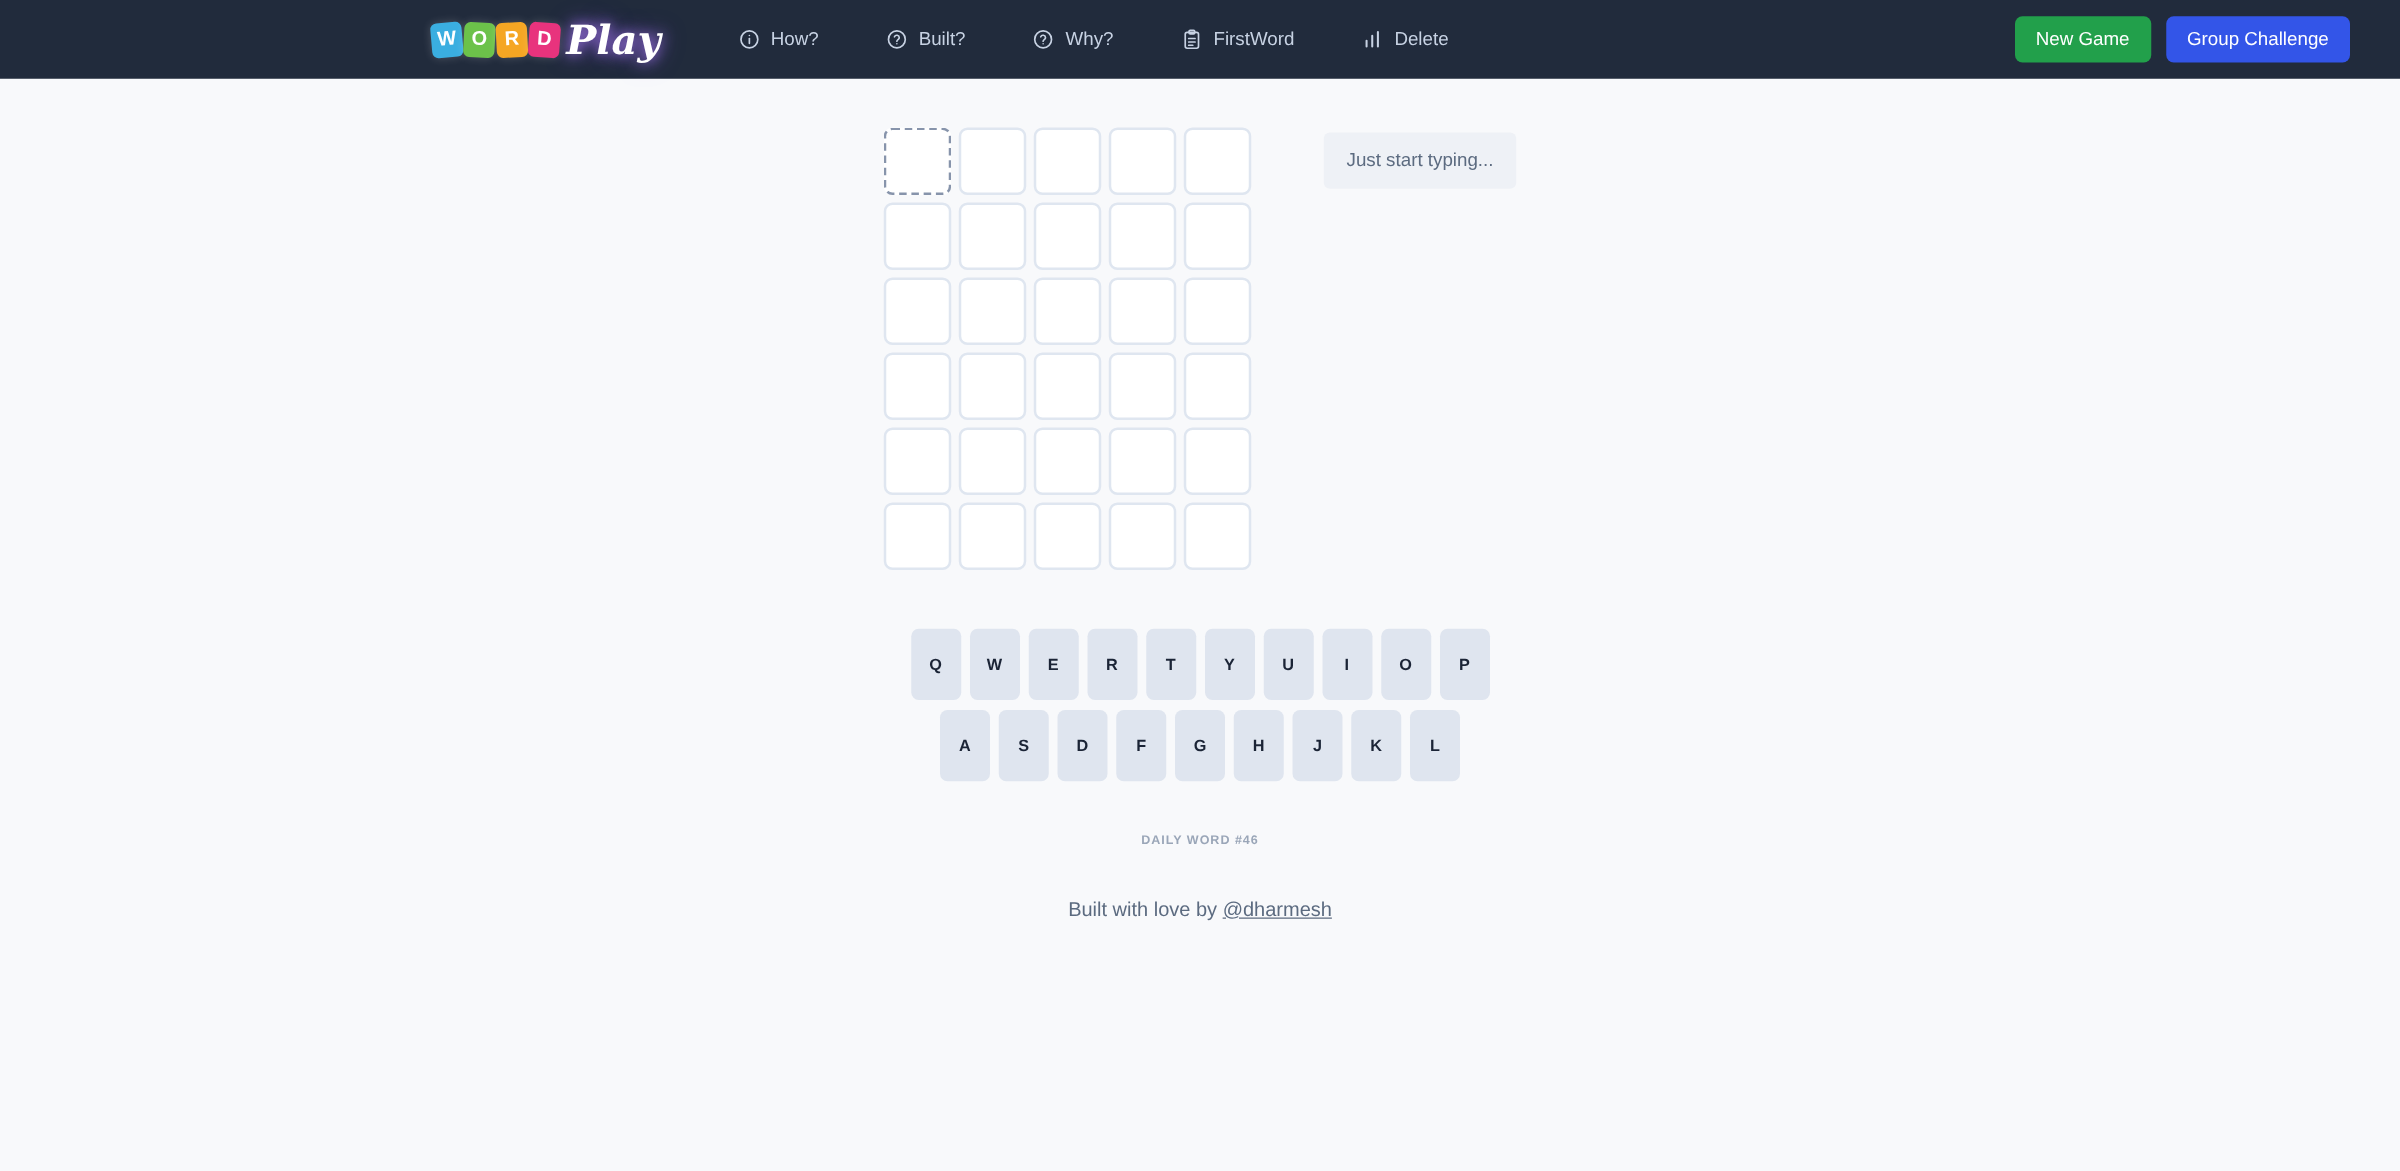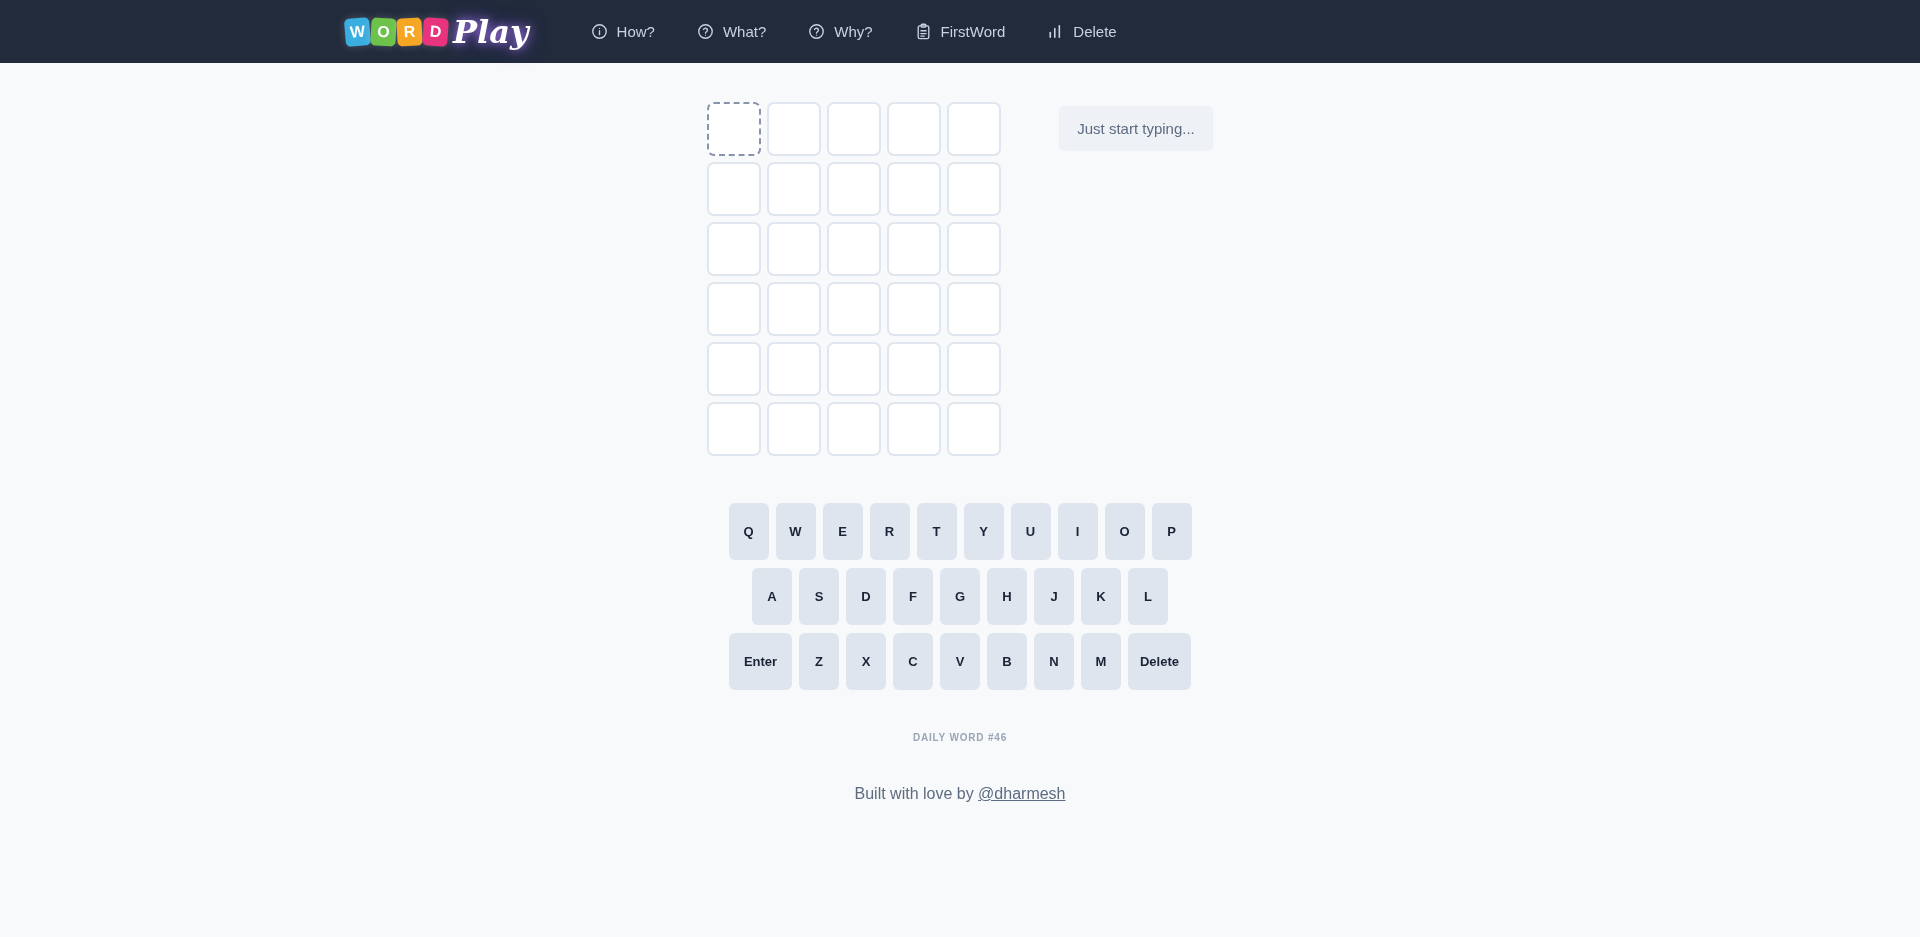--- a/index.html
+++ b/index.html
@@ -63,21 +63,21 @@
     font-weight: bold;
     color: #ffffff;
     margin-left: 4px;
     text-shadow: 0 0 10px rgba(180,130,255,0.85), 0 0 18px rgba(150,90,255,0.55);
   }
 
   .nav {
     display: flex;
     align-items: center;
     margin-left: 62px;
-    gap: 42px;
+    gap: 54px;
   }
 
   .nav-item {
     display: flex;
     align-items: center;
     gap: 9px;
     color: #c7d2e3;
     font-size: 15px;
     cursor: pointer;
     white-space: nowrap;
@@ -233,21 +233,21 @@
     </div>
 
     <div class="nav-item">
       <span>
         <svg width="17" height="17" viewBox="0 0 24 24" fill="none" stroke="#c7d2e3" stroke-width="1.9" stroke-linecap="round">
           <circle cx="12" cy="12" r="9.5"></circle>
           <path d="M9.3 9.1a2.8 2.8 0 0 1 5.4 1c0 1.9-2.7 2.3-2.7 4"></path>
           <circle cx="12" cy="17" r="0.85" fill="#c7d2e3" stroke="none"></circle>
         </svg>
       </span>
-      <span>What?</span>
+      <span>Built?</span>
     </div>
 
     <div class="nav-item">
       <span>
         <svg width="17" height="17" viewBox="0 0 24 24" fill="none" stroke="#c7d2e3" stroke-width="1.9" stroke-linecap="round">
           <circle cx="12" cy="12" r="9.5"></circle>
           <path d="M9.3 9.1a2.8 2.8 0 0 1 5.4 1c0 1.9-2.7 2.3-2.7 4"></path>
           <circle cx="12" cy="17" r="0.85" fill="#c7d2e3" stroke="none"></circle>
         </svg>
       </span>
@@ -273,20 +273,24 @@
           <line x1="4.6" y1="20" x2="4.6" y2="13.5"></line>
           <line x1="11" y1="20" x2="11" y2="8"></line>
           <line x1="17.4" y1="20" x2="17.4" y2="3.8"></line>
         </svg>
       </span>
       <span>Delete</span>
     </div>
 
   </div>
 
+  <div class="header-actions">
+    <button class="btn btn-new">New Game</button>
+    <button class="btn btn-group">Group Challenge</button>
+  </div>
 
 </div>
 
 <div class="main">
 
   <div class="board-area">
     <div class="board" id="board">
         <div class="cell active"></div>
         <div class="cell"></div>
         <div class="cell"></div>
@@ -338,31 +342,20 @@
         <button class="key">A</button>
         <button class="key">S</button>
         <button class="key">D</button>
         <button class="key">F</button>
         <button class="key">G</button>
         <button class="key">H</button>
         <button class="key">J</button>
         <button class="key">K</button>
         <button class="key">L</button>
       </div>
-      <div class="kb-row">
-        <button class="key wide">Enter</button>
-        <button class="key">Z</button>
-        <button class="key">X</button>
-        <button class="key">C</button>
-        <button class="key">V</button>
-        <button class="key">B</button>
-        <button class="key">N</button>
-        <button class="key">M</button>
-        <button class="key wide">Delete</button>
-      </div>
     </div>
 
   <div class="daily-word">DAILY WORD #46</div>
 
   <div class="credit">
     <span>Built with love by </span><a href="#">@dharmesh</a>
   </div>
 
 </div>
 

